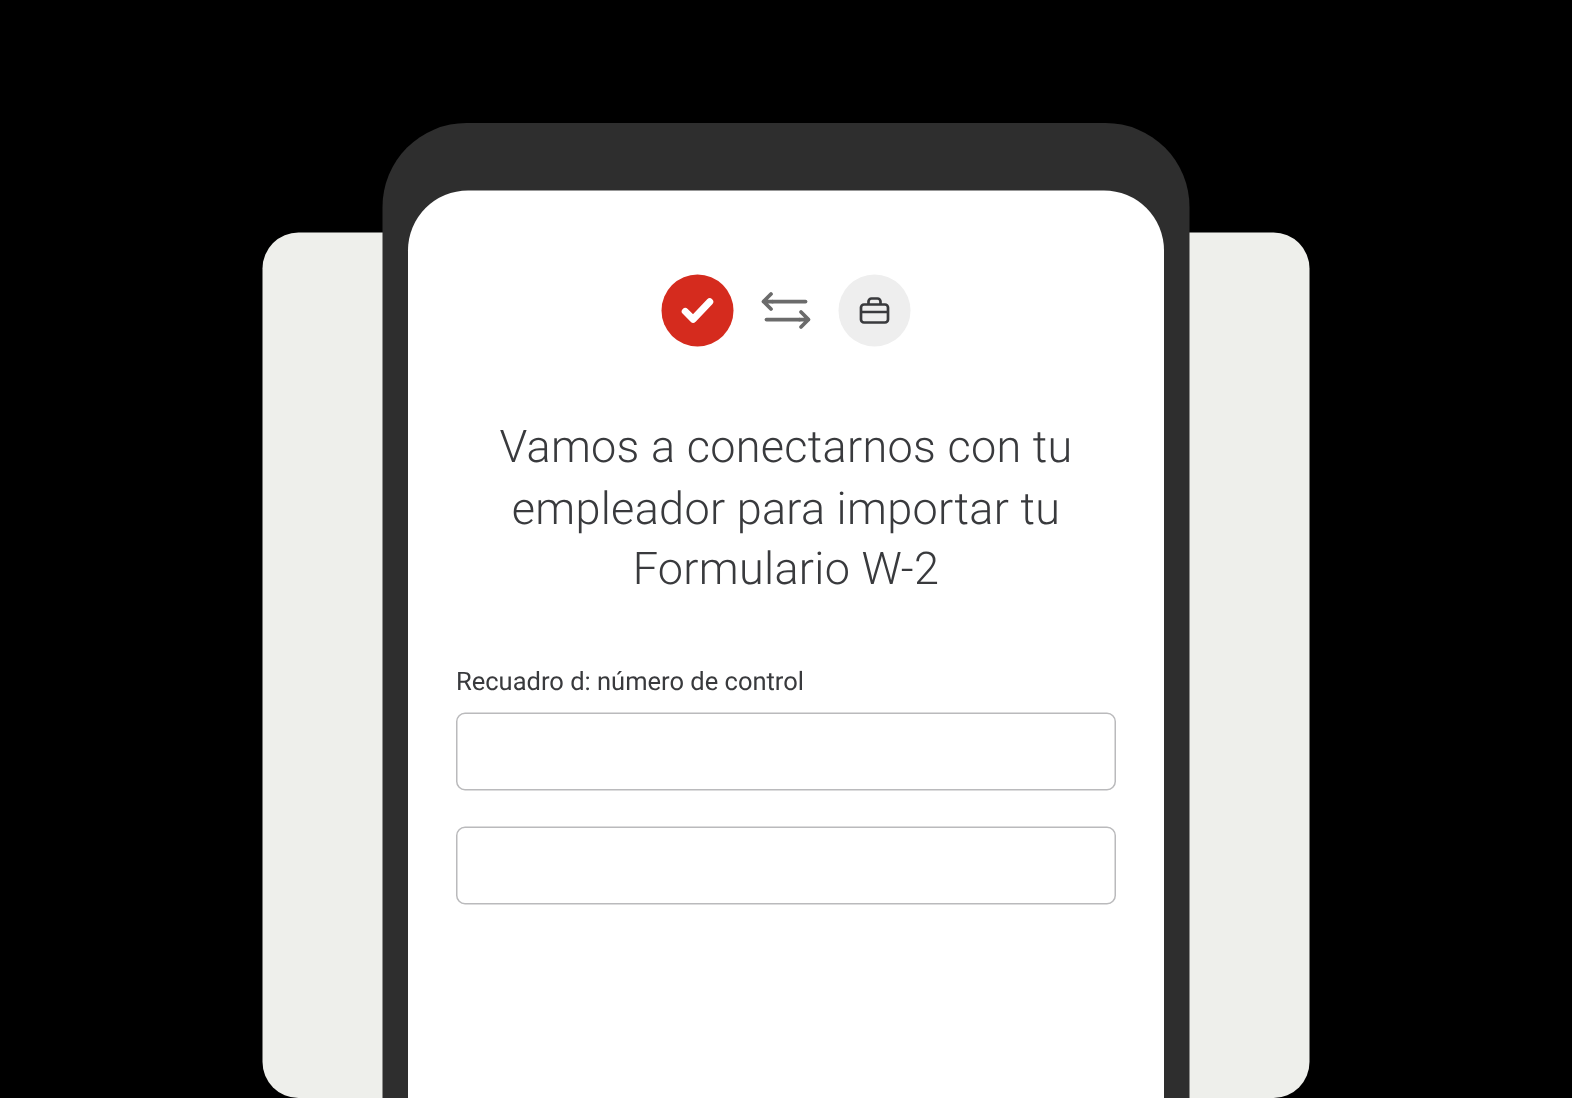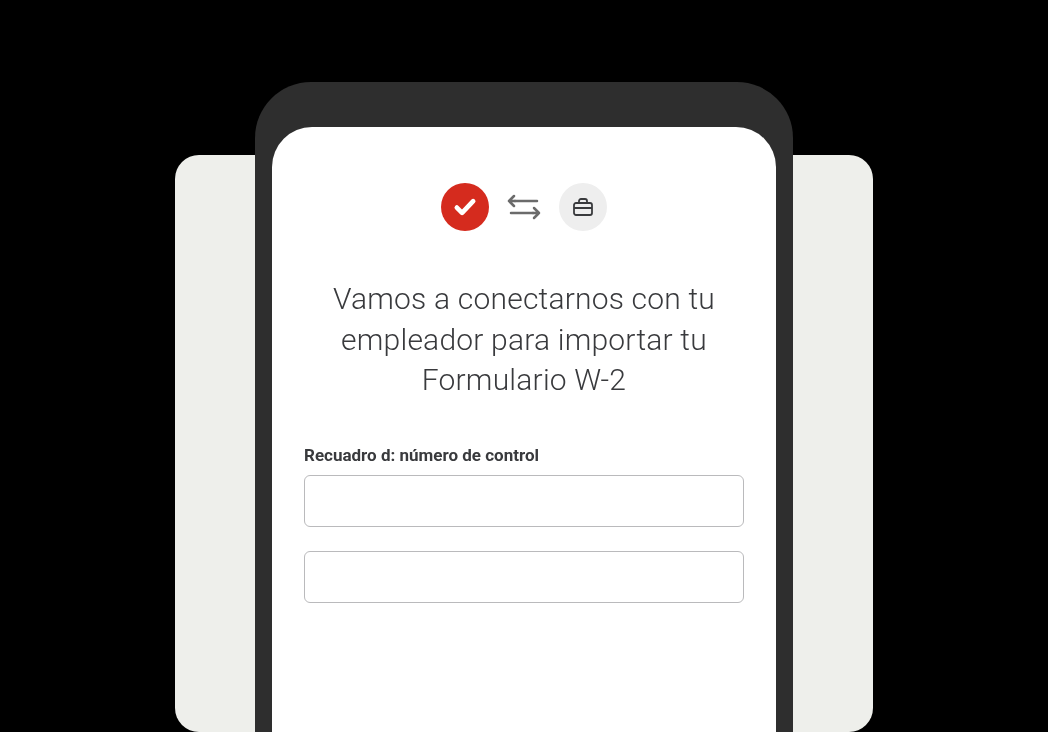--- a/index.html
+++ b/index.html
@@ -89,21 +89,21 @@
       letter-spacing: 0.2px;
     }
     
     .form-group {
       margin-bottom: 24px;
     }
     
     .form-label {
       display: block;
       font-size: 17px;
-      font-weight: 700;
+      font-weight: 400;
       color: #393a3d;
       margin-bottom: 10px;
     }
     
     .form-input {
       width: 100%;
       height: 52px;
       border: 1px solid #bababc;
       border-radius: 6px;
       padding: 0 12px;

